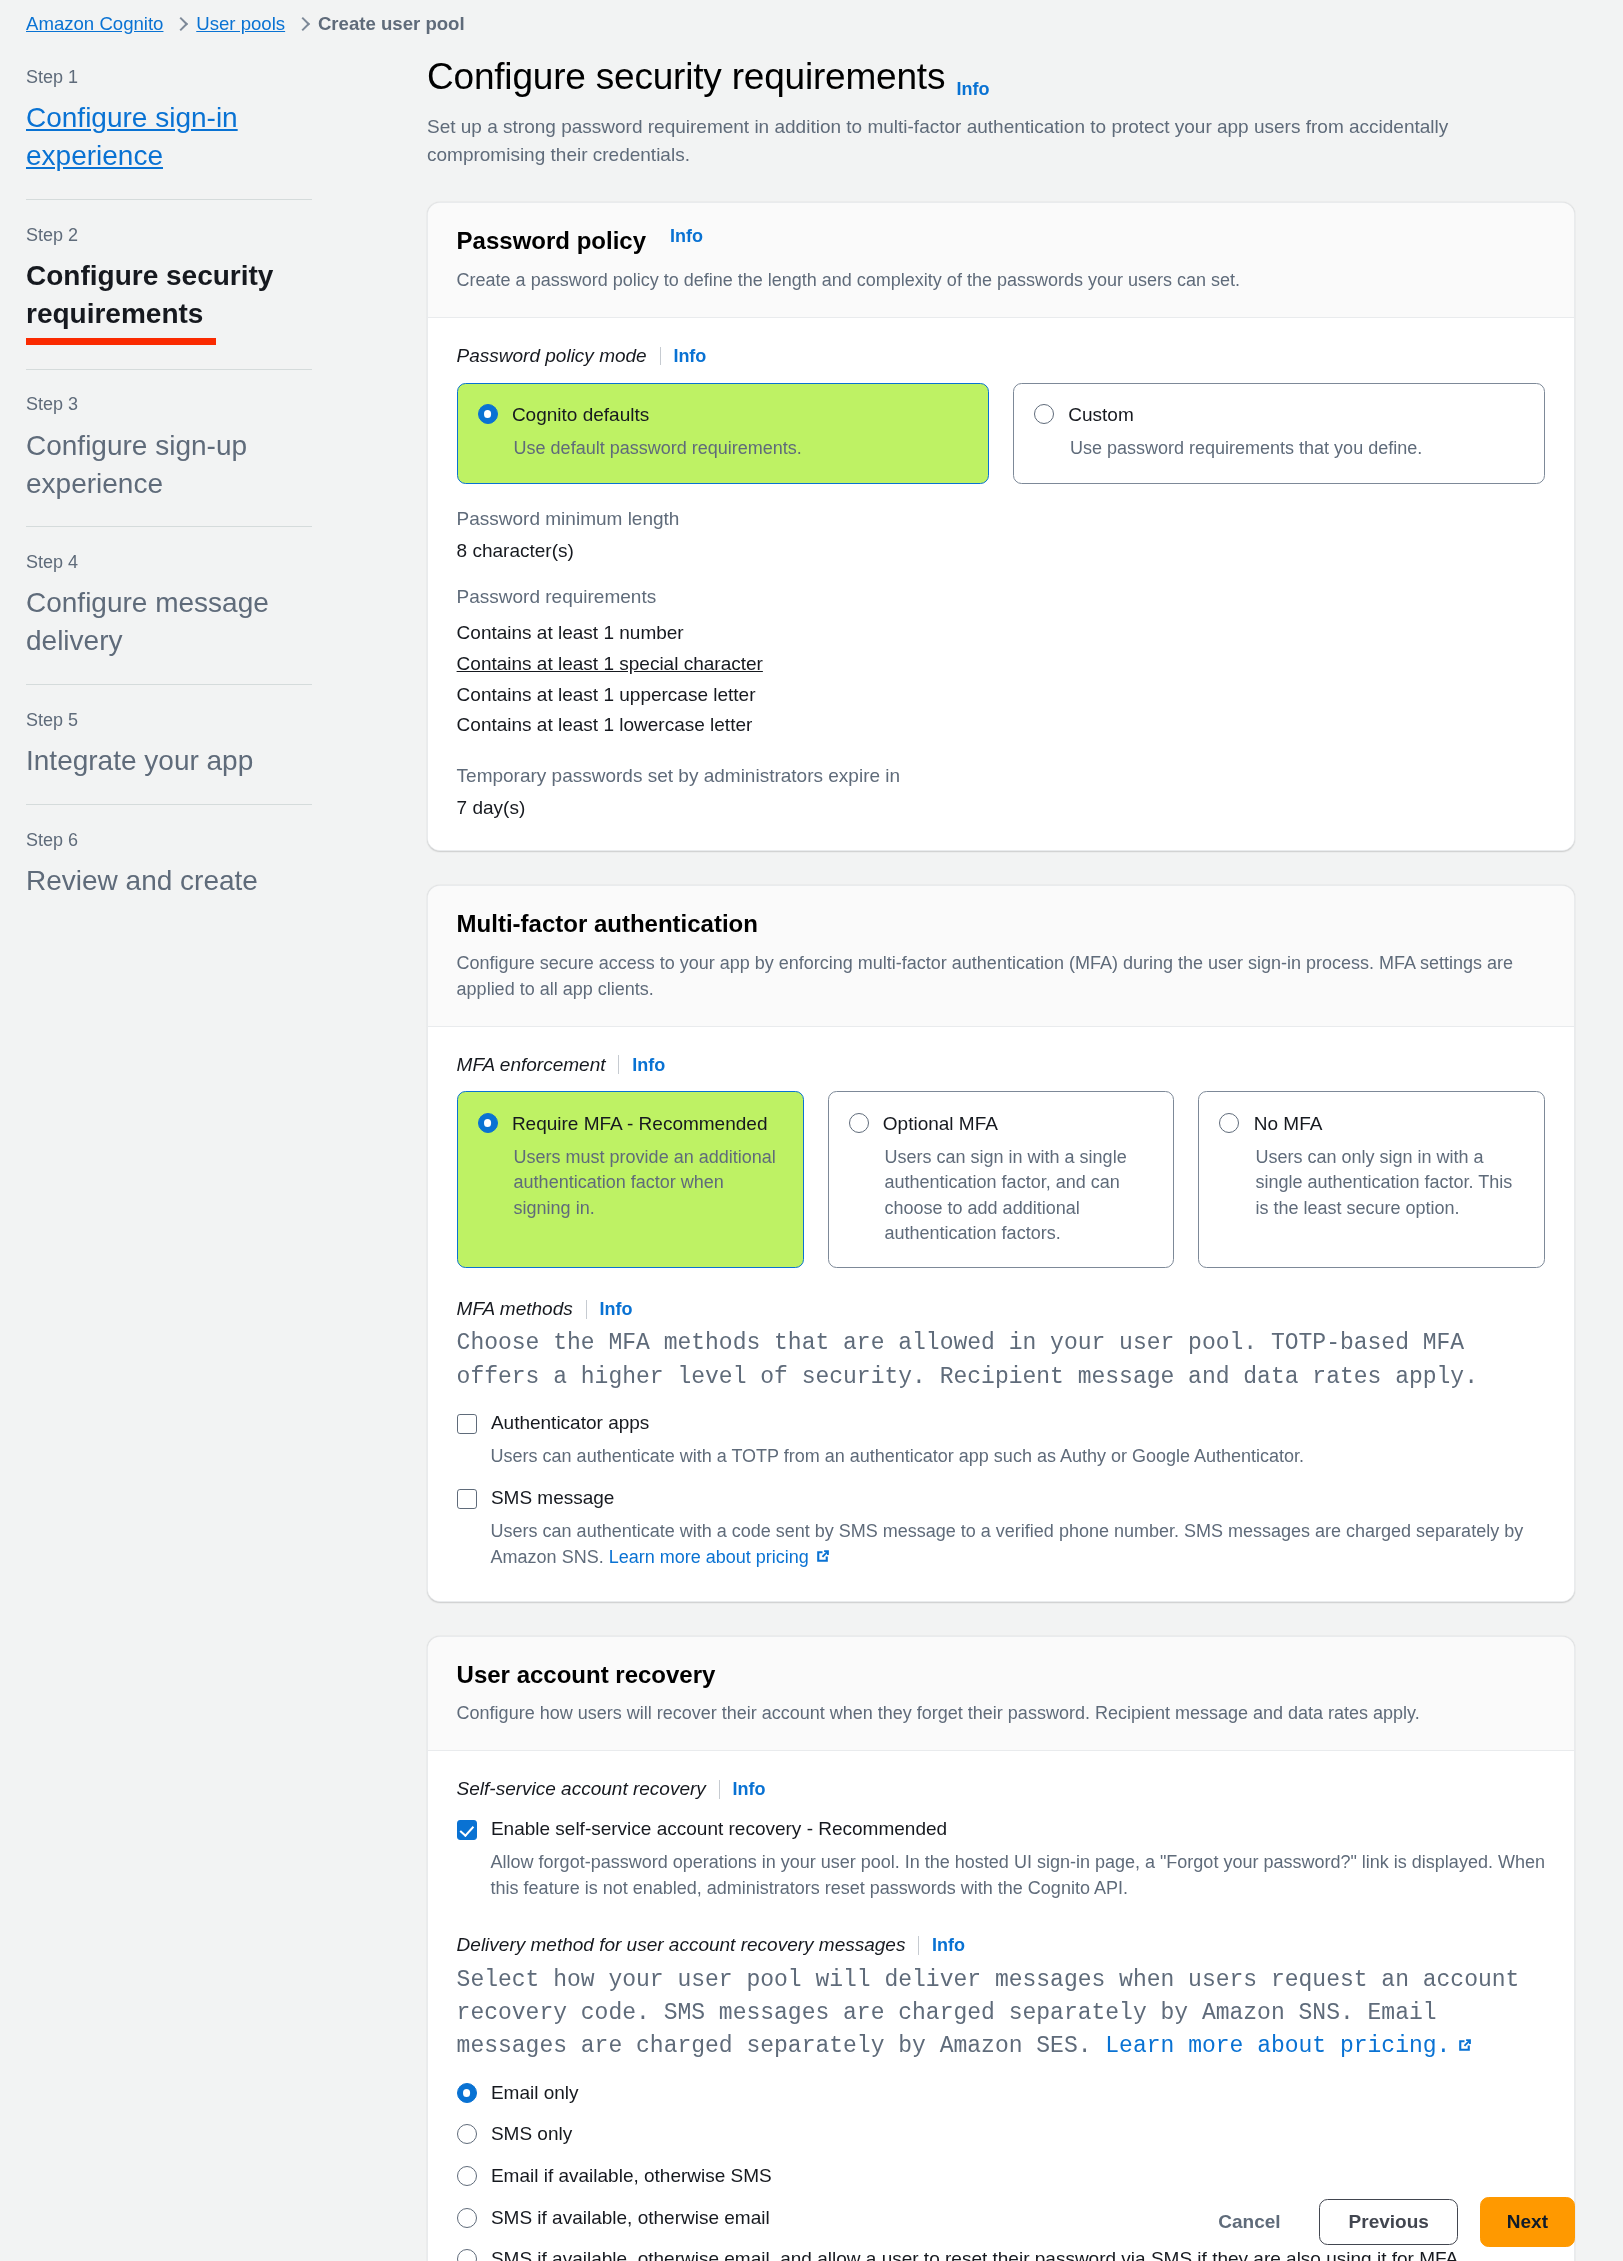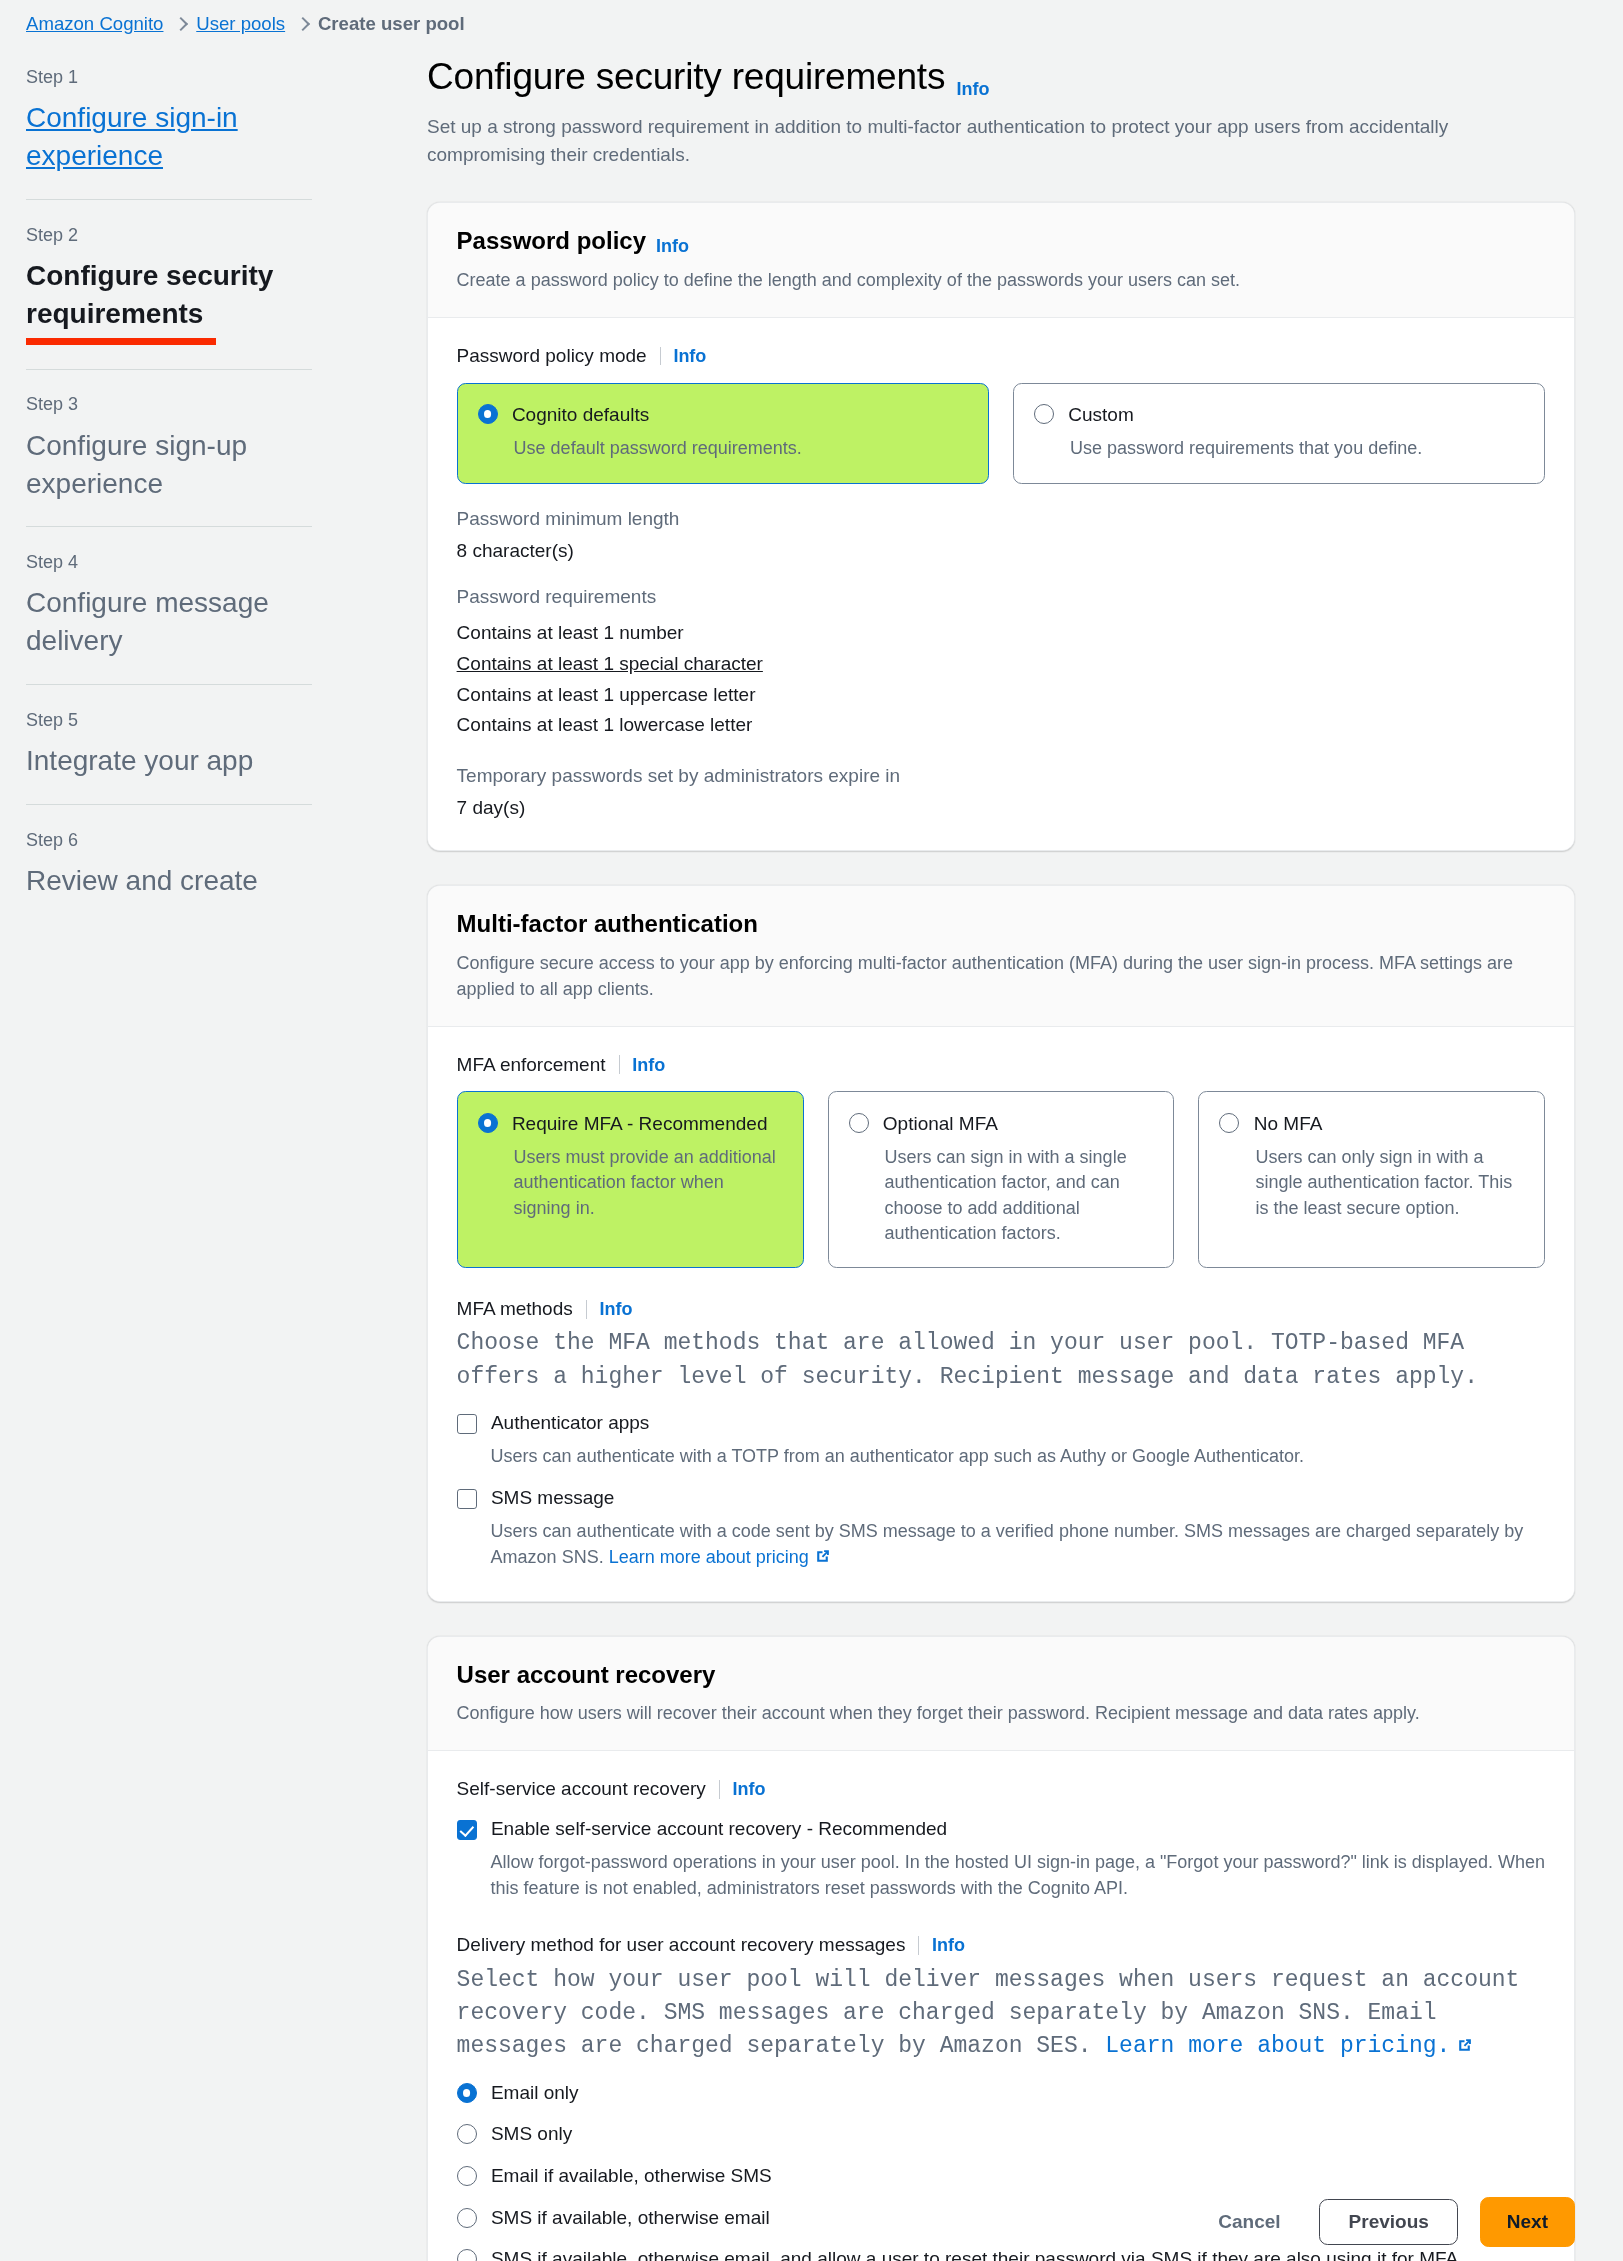--- a/index.html
+++ b/index.html
@@ -72,28 +72,28 @@
     border: 0.7px solid #e9ebed;
     border-radius: 13px;
     box-shadow: 0 0.7px 1.4px rgba(0,0,0,0.16);
     overflow: hidden;
   }
   .card-header {
     background: #fafafa;
     padding: 24px 28.6px 24px 28.6px;
     border-bottom: 0.7px solid #e9ebed;
   }
-  .card-title-row { display: flex; align-items: flex-end; gap: 10px; }
+  .card-title-row { display: flex; align-items: flex-start; gap: 24px; }
   .card-title { font-size: 24px; font-weight: bold; color: #000; }
   .card-desc { margin-top: 11.4px; font-size: 18px; color: #5f6b7a; line-height: 1.45; }
   .card-body { padding: 27px 28.6px 31px 28.6px; background: #fff; }
 
   
   .field-label-row { display: flex; align-items: center; gap: 13px; }
-  .field-label { font-size: 19px; color: #16191f; }
+  .field-label { font-size: 19px; color: #16191f; font-style: italic; }
   .vdiv { width: 0.7px; height: 18.6px; background: #c6cbd1; }
   .field-help { margin-top: 7.1px; font-size: 23px; color: #5f6b7a; line-height: 1.45; font-family: Liberation Mono, monospace; }
 
   
   .tiles { display: flex; gap: 24px; margin-top: 15.7px; }
   .tile {
     flex: 1 1 0;
     border: 1.4px solid #7d8998;
     border-radius: 8.6px;
     padding: 18.6px 20px 21.4px 20px;

